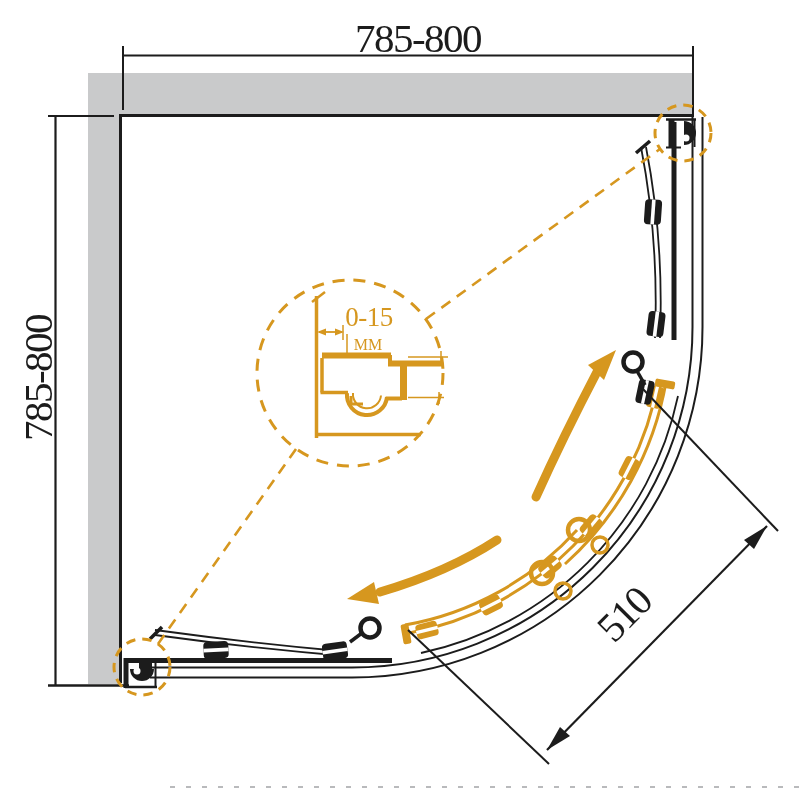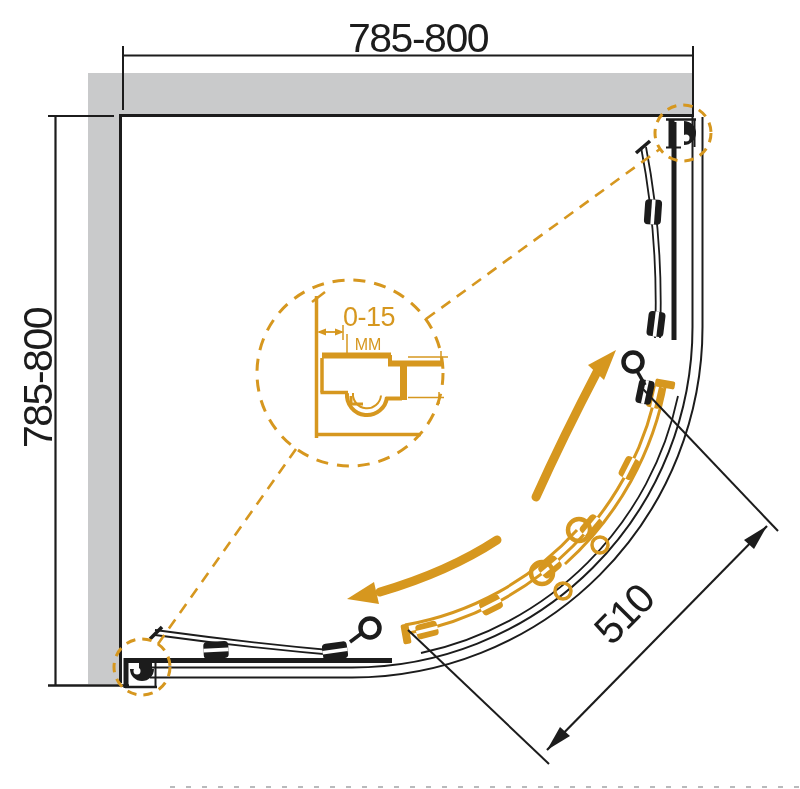--- a/index.html
+++ b/index.html
@@ -1,17 +1,17 @@
 <!DOCTYPE html>
 <html><head>
 <meta charset="utf-8">
 <style>
   html,body{margin:0;padding:0;background:#fff;}
   .stage{position:relative;width:800px;height:789px;background:#ffffff;overflow:hidden;
-         font-family:Liberation Sans, sans-serif;}
+         font-family:Liberation Serif, serif;}
   svg{display:block;}
   text{fill:#1c1c1c;}
   .dim-text{font-size:41px;letter-spacing:-1.5px;}
   .detail-dim-text{font-size:27px;fill:#d6971f;letter-spacing:-0.5px;}
   .detail-unit-text{font-size:16px;fill:#d6971f;}
 </style>
 </head>
 <body>
 
 <div class="stage">

